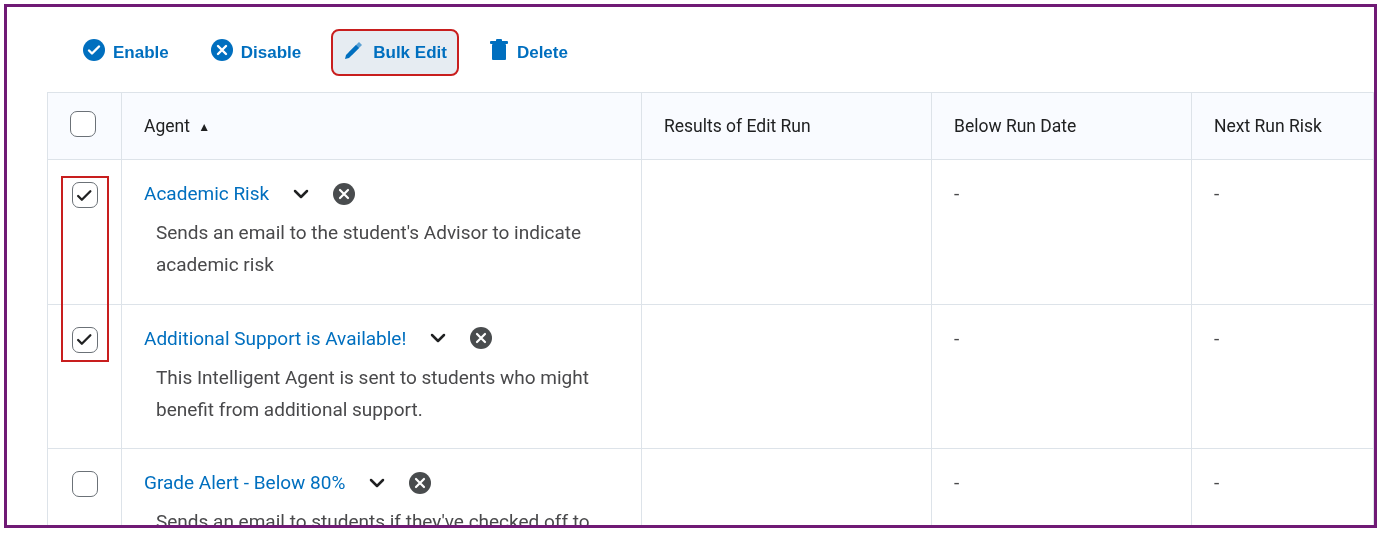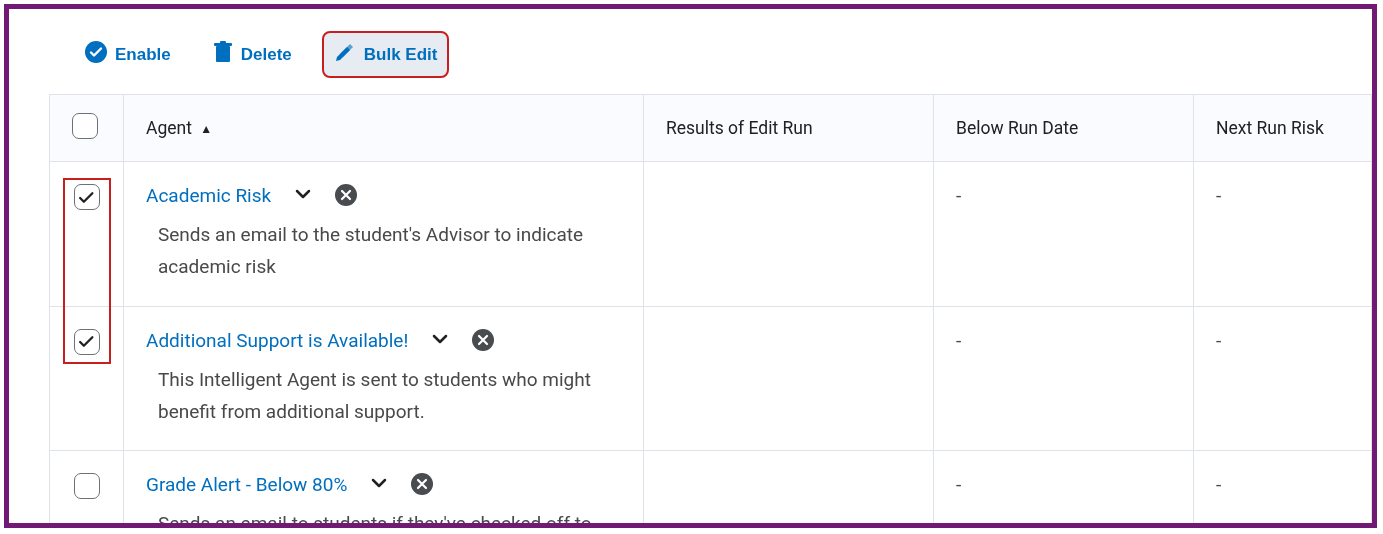--- a/index.html
+++ b/index.html
@@ -3,21 +3,21 @@
   <meta charset="utf-8">
   <style>
     * { box-sizing: border-box; margin: 0; padding: 0; }
     body {
       font-family: -apple-system, BlinkMacSystemFont, "Segoe UI", Roboto, Arial, sans-serif;
       background: #fff;
       color: #202122;
       padding: 4px;
     }
     .frame {
-      border: 5px solid #701a75;
+      border: 3px solid #701a75;
       width: 1373px;
       height: 524px;
       overflow: hidden;
       position: relative;
     }
     .toolbar {
       display: flex;
       align-items: center;
       gap: 22px;
       padding: 24px 24px 18px 66px;
@@ -93,21 +93,21 @@
     .cbx[data-checked="true"] svg { display: block; }
     .cbx svg { display: none; width: 17px; height: 17px; }
     tbody td.col-check {
       text-align: center;
       vertical-align: middle;
       padding: 22px 12px;
       position: relative;
     }
     .agent-row-title {
       display: flex;
-      align-items: flex-start;
+      align-items: center;
       gap: 22px;
       margin-bottom: 12px;
     }
     .agent-link {
       color: #006fbf;
       text-decoration: none;
       font-size: 19px;
       cursor: pointer;
     }
     .chevron-btn, .status-icon {
@@ -157,36 +157,45 @@
       <span>
         <svg width="22" height="22" viewBox="0 0 22 22">
             <circle cx="11" cy="11" r="11" fill="#006fbf"></circle>
             <path d="M6 11.5l3 3 7-7" stroke="#fff" stroke-width="2.4" fill="none" stroke-linecap="round" stroke-linejoin="round"></path>
           </svg>
       </span>
       <span>Enable</span>
     </button>
     <button class="toolbar-btn">
       <span>
-        <svg width="20" height="22" viewBox="0 0 20 22">
-            <rect x="3" y="5" width="14" height="16" rx="1" fill="#006fbf"></rect>
-            <rect x="1" y="2" width="18" height="3" rx="1" fill="#006fbf"></rect>
-            <rect x="7" y="0" width="6" height="3" rx="1" fill="#006fbf"></rect>
+        <svg width="22" height="22" viewBox="0 0 22 22">
+            <circle cx="11" cy="11" r="11" fill="#006fbf"></circle>
+            <path d="M7 7l8 8M15 7l-8 8" stroke="#fff" stroke-width="2.4" stroke-linecap="round"></path>
           </svg>
       </span>
-      <span>Delete</span>
+      <span>Disable</span>
     </button>
     <button class="toolbar-btn highlighted">
       <span>
         <svg width="22" height="22" viewBox="0 0 22 22">
             <path d="M3 16l10-10 3 3-10 10-4 1 1-4z" fill="#006fbf"></path>
             <path d="M6 13l10-10 3 3-10 10-4 1 1-4z" fill="#006fbf" opacity="0.6"></path>
           </svg>
       </span>
       <span>Bulk Edit</span>
+    </button>
+    <button class="toolbar-btn">
+      <span>
+        <svg width="20" height="22" viewBox="0 0 20 22">
+            <rect x="3" y="5" width="14" height="16" rx="1" fill="#006fbf"></rect>
+            <rect x="1" y="2" width="18" height="3" rx="1" fill="#006fbf"></rect>
+            <rect x="7" y="0" width="6" height="3" rx="1" fill="#006fbf"></rect>
+          </svg>
+      </span>
+      <span>Delete</span>
     </button>
   </div>
 
   <table class="agents">
     <colgroup>
       <col class="col-check">
       <col class="col-agent">
       <col class="col-results">
       <col class="col-lastrun">
       <col class="col-nextrun">

